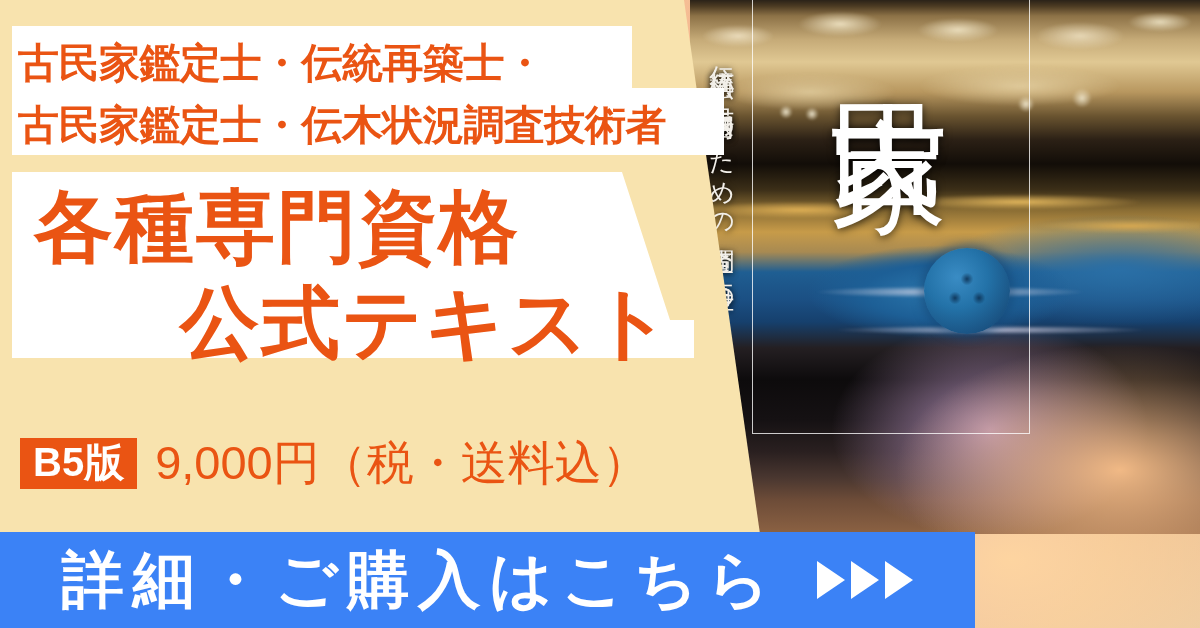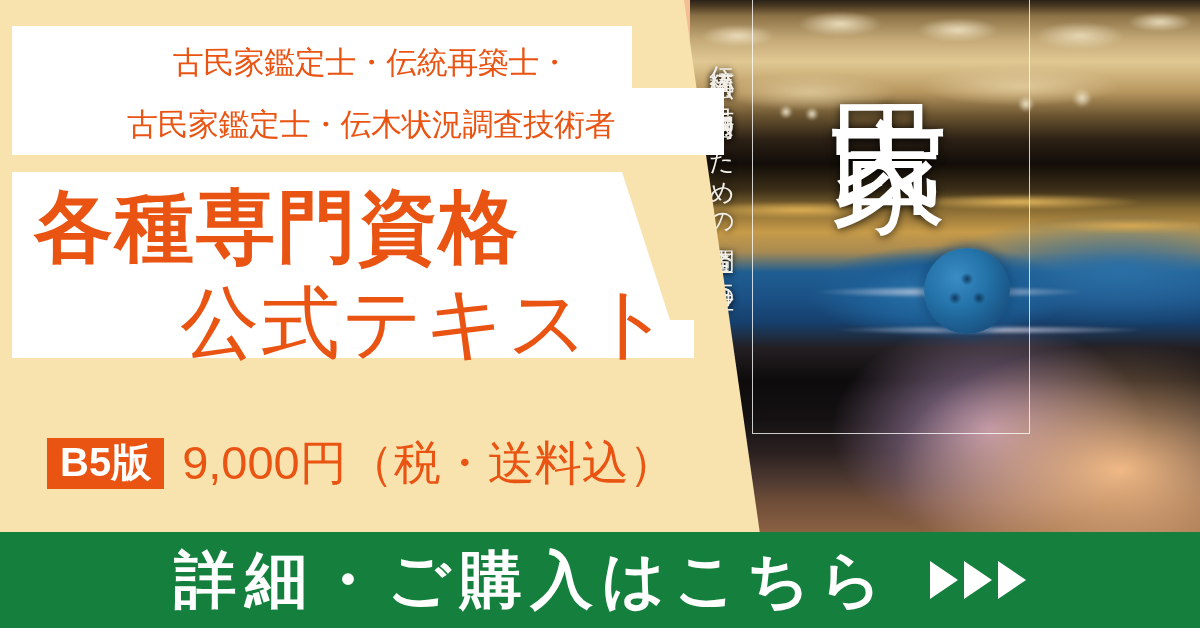--- a/index.html
+++ b/index.html
@@ -151,65 +151,64 @@
 
   
   .panel-top{
     position:absolute; left:12px; top:26px; width:712px; height:129px;
     background:#ffffff;
     clip-path:polygon(0 0, 620px 0, 620px 62px, 712px 62px, 712px 129px, 0 129px);
     padding:6px 0 0 6px;
   }
   .panel-top .line{
     color:#ea5413;
-    font-size:31px;
-    font-weight:400;
+    font-size:41px;
+    font-weight:700;
     line-height:62px;
     letter-spacing:-0.5px;
     white-space:nowrap;
-    text-align:center;
   }
 
   
   .panel-main{
     position:absolute; left:12px; top:172px; width:682px; height:186px;
     background:#ffffff;
     clip-path:polygon(0 0, 610px 0, 658px 148px, 682px 148px, 682px 248px, 0 248px);
   }
   .head-1{
     position:absolute; left:22px; top:14px;
     color:#ea5413; font-size:79px; font-weight:700;
     letter-spacing:2px; line-height:1.05; white-space:nowrap;
   }
   .head-2{
     position:absolute; left:168px; top:110px;
-    color:#ea5413; font-size:79px; font-weight:400;
+    color:#ea5413; font-size:79px; font-weight:700;
     letter-spacing:2px; line-height:1.05; white-space:nowrap;
   }
 
   
   .price-row{
     position:absolute; left:20px; top:432px;
     display:flex; align-items:center; gap:18px;
   }
   .badge{
     background:#ea5413; color:#ffffff;
     font-size:40px; font-weight:700;
     padding:4px 13px 7px 13px;
-    line-height:1; letter-spacing:0;margin-left:27px;
+    line-height:1; letter-spacing:0;
   }
   .price{
     color:#ea5413; font-size:47px; font-weight:400;
     letter-spacing:0; white-space:nowrap;
   }
 
   
   .cta{
-    position:absolute; left:0; top:532px; width:1200px; height:96px;
-    background:#15803d;
+    position:absolute; left:0; top:532px; width:975px; height:96px;
+    background:#3b82f6;
     display:flex; align-items:center; justify-content:center;
     gap:34px;
   }
   .cta-text{
     color:#ffffff; font-size:62px; font-weight:700;
     letter-spacing:9px; white-space:nowrap;
   }
   .cta-arrows{
     display:flex; align-items:center; gap:6px; margin-left:4px;
   }

